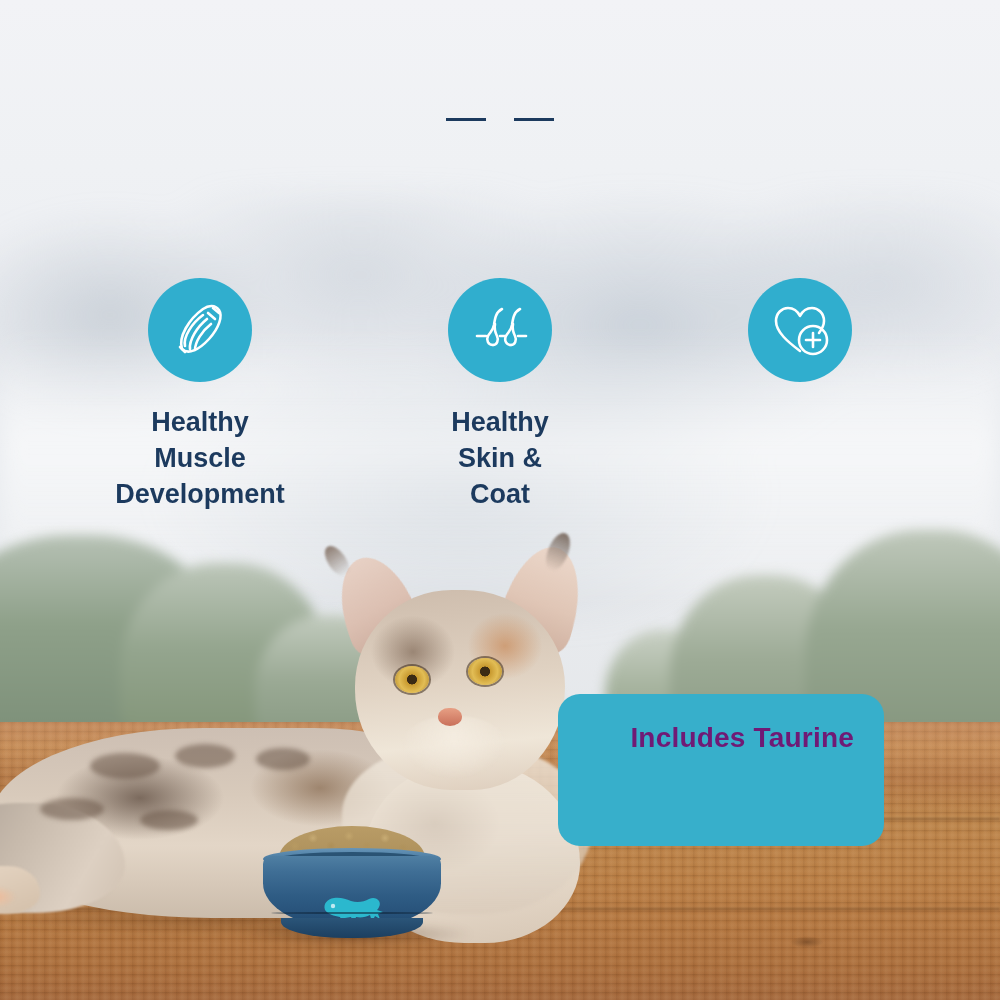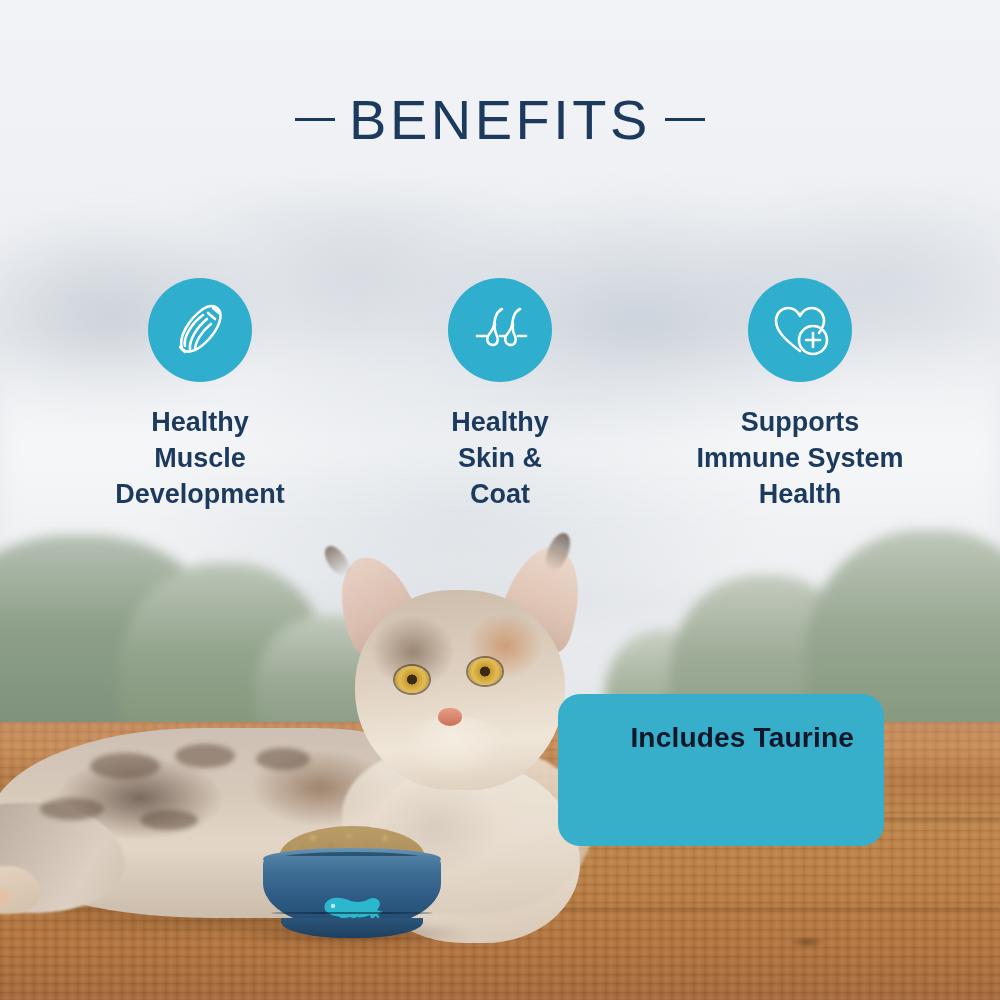--- a/index.html
+++ b/index.html
@@ -59,21 +59,21 @@
   .benefit{flex:1;display:flex;flex-direction:column;align-items:center;}
   .circle{width:104px;height:104px;border-radius:50%;background:#30AECE;
           display:flex;align-items:center;justify-content:center;}
   .circle svg{display:block;}
   .blabel{margin-top:22px;color:#1c3a5e;font-size:27px;line-height:36px;
           font-weight:700;text-align:center;white-space:pre-line;}
 
   
   .callout{position:absolute;left:558px;top:694px;width:326px;height:152px;
            background:#37AFCB;border-radius:22px;
-           box-sizing:border-box;padding:26px 30px 0 0;text-align:right;color:#0f172a;}
+           box-sizing:border-box;padding:26px 30px 0 0;text-align:right;color:#701a75;}
   .callout .c1{font-size:28px;line-height:36px;font-weight:700;letter-spacing:.2px;}
   .callout .c2{font-size:28px;line-height:37px;font-weight:400;white-space:pre-line;}
 
   
   .cat{position:absolute;left:-30px;top:548px;width:660px;height:420px;}
   .cat .part{position:absolute;}
   .body{left:20px;top:180px;width:520px;height:190px;border-radius:50% 46% 44% 52%/60% 70% 52% 46%;
         background:
          radial-gradient(ellipse 120px 60px at 150px 70px,rgba(92,74,62,.75),rgba(92,74,62,0) 70%),
          radial-gradient(ellipse 100px 55px at 330px 60px,rgba(120,88,60,.6),rgba(120,88,60,0) 70%),
@@ -176,21 +176,21 @@
     <div class="woodglow" style="top:0"></div>
     <div class="plank" style="top:96px"></div>
     <div class="plank" style="top:186px"></div>
     <div class="knot" style="left:86px;top:148px"></div>
     <div class="knot" style="left:612px;top:58px"></div>
     <div class="knot" style="left:790px;top:214px"></div>
   </div>
 
   <div class="title">
     <span class="l2">
-      <span class="dash"></span><span>BENEFITS</span><span class="dash"></span>
+      <span class="dash"></span><span class="dash"></span>
     </span>
   </div>
 
   <div class="benefits">
 
     <div class="benefit">
       <div class="circle">
         <span>
           <svg width="62" height="62" viewBox="0 0 62 62" fill="none" stroke="#fff" stroke-width="2.6" stroke-linecap="round" stroke-linejoin="round">
             <path d="M13 50 C9 38 20 20 34 10 C40 6 46 6 50 11 C54 17 50 29 40 40 C30 51 19 56 13 50 Z"></path>
@@ -231,23 +231,20 @@
       <div class="circle">
         <span>
           <svg width="64" height="62" viewBox="0 0 64 62" fill="none" stroke="#fff" stroke-width="2.6" stroke-linecap="round" stroke-linejoin="round">
             <path d="M32 52 C20 43 8 33 8 22 C8 14 14 9 20 9 C26 9 30 13 32 17 C34 13 38 9 44 9 C50 9 56 14 56 22 C56 26 54 30 51 34"></path>
             <circle cx="45" cy="41" r="14"></circle>
             <path d="M45 34 L45 48"></path>
             <path d="M38 41 L52 41"></path>
           </svg>
         </span>
       </div>
-      <div class="blabel">Supports
-Immune System
-Health</div>
     </div>
   </div>
 
   <div class="catshadow"></div>
   <div class="cat">
     <div class="part body"></div>
     <div class="part furL"></div>
     <div class="part paw"></div>
     <div class="part pawtoe"></div>
     <div class="stripe" style="left:120px;top:205px;width:70px;height:26px;"></div>

